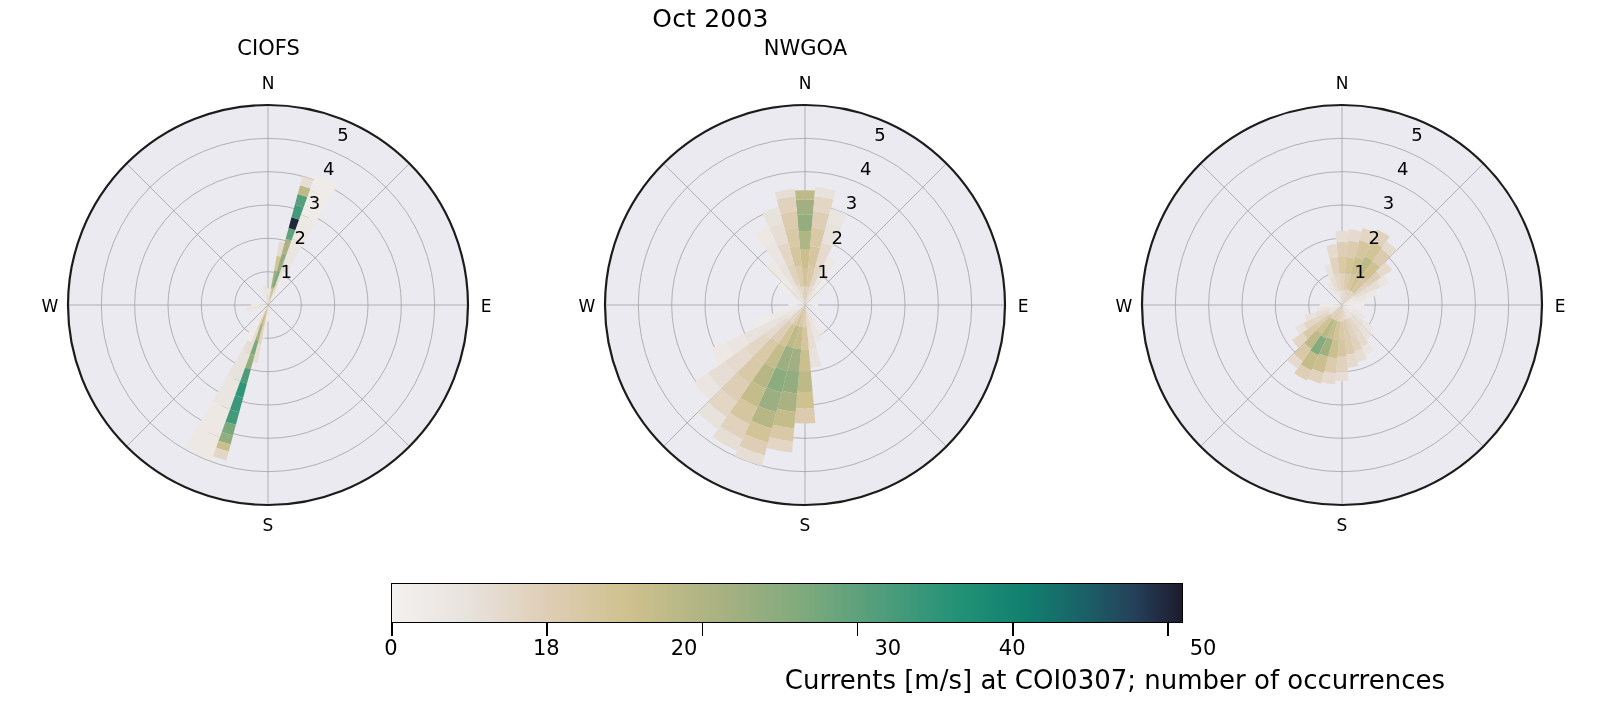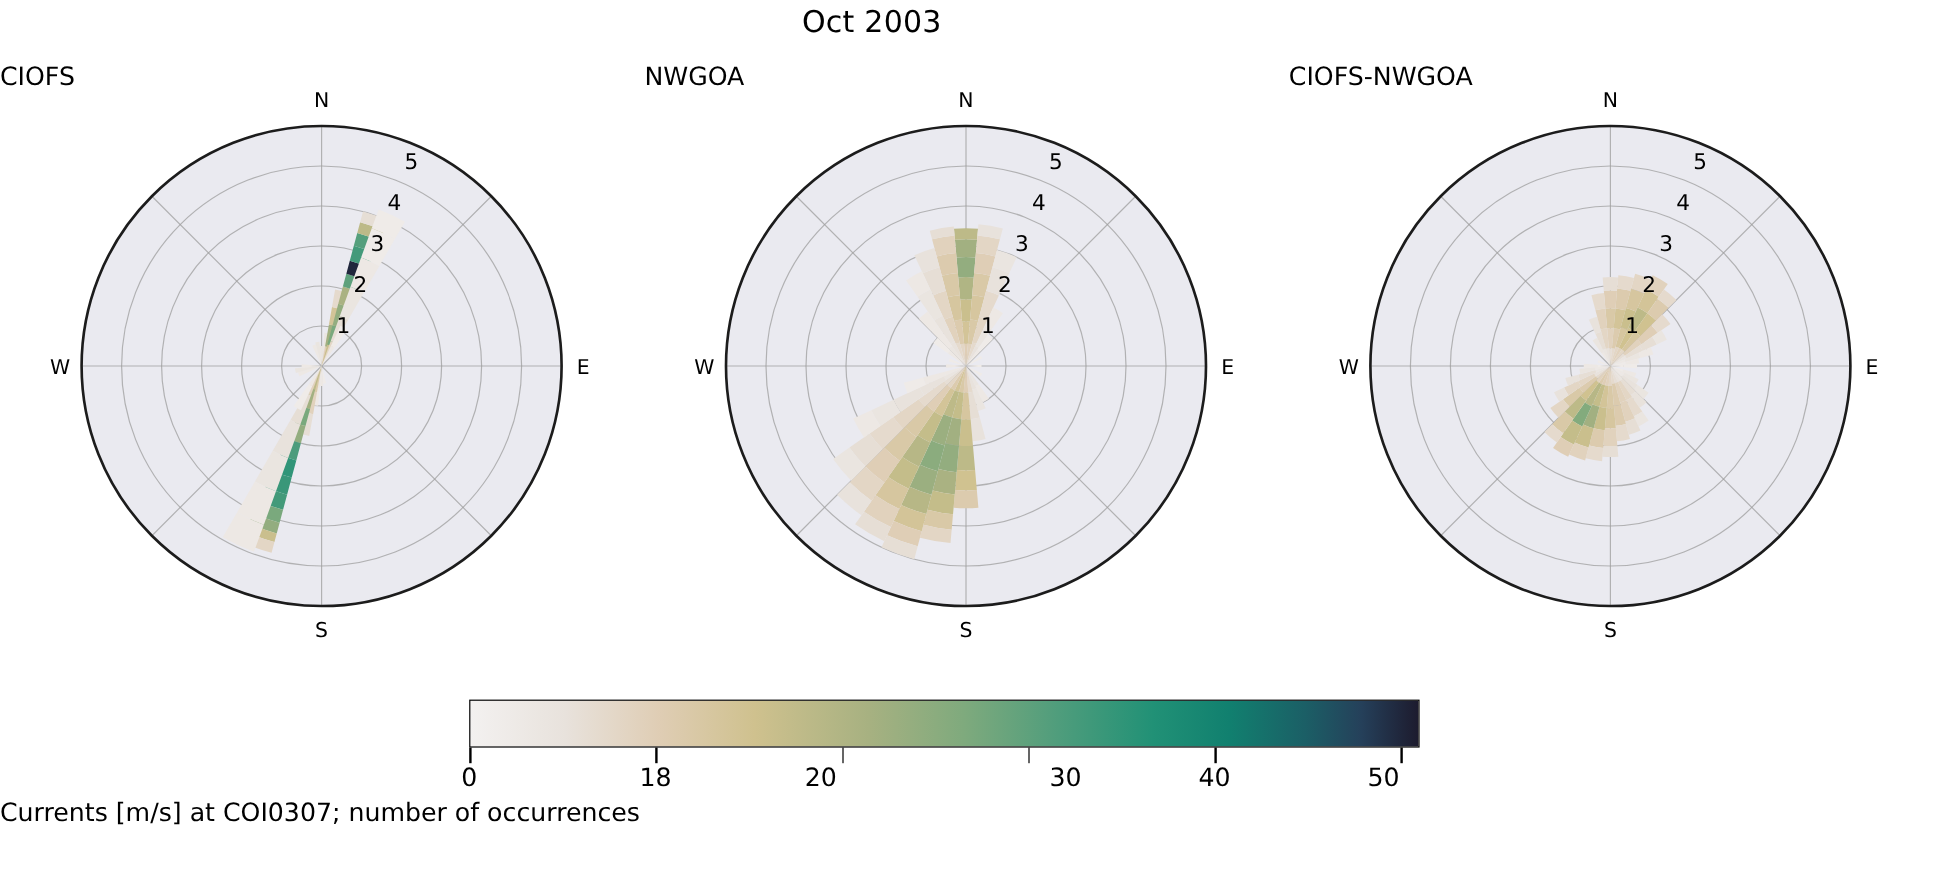--- a/index.html
+++ b/index.html
@@ -1,31 +1,31 @@
 <!DOCTYPE html>
 <html><head>
 <meta charset="utf-8">
 <style>
   html,body{margin:0;padding:0;background:#ffffff;}
   body{width:1611px;height:724px;position:relative;
        font-family:"DejaVu Sans","Liberation Sans",sans-serif;color:#000;}
-  .suptitle{position:absolute;left:16px;top:4px;width:1421px;text-align:center;
+  .suptitle{position:absolute;left:0;top:4px;width:1421px;text-align:center;
             font-size:25px;letter-spacing:.2px;}
   .panel{position:absolute;top:0;width:537px;height:590px;}
-  .panel-title{position:absolute;top:52px;width:100%;text-align:left;font-size:21px;}
+  .panel-title{position:absolute;top:36px;width:100%;text-align:center;font-size:21px;}
   .rose-wrap{position:absolute;left:0;top:60px;width:537px;height:520px;}
   svg{display:block;overflow:visible;}
   .cb-wrap{position:absolute;left:391px;top:583px;width:792px;height:40px;}
   .cb-grad{position:absolute;left:0;top:0;width:792px;height:40px;
            border:1.6px solid #000;box-sizing:border-box;}
   .cb-ticks{position:absolute;left:391px;top:623px;width:792px;height:14px;}
   .cb-ticks i{position:absolute;top:0;width:1.6px;height:13px;background:#000;}
   .cb-tlabels{position:absolute;left:391px;top:636px;width:792px;height:28px;}
   .cb-tlabels span{position:absolute;top:0;transform:translateX(-50%);font-size:21px;}
-  .cb-caption{position:absolute;left:0;top:665px;width:1445px;text-align:left;font-size:21px;}
+  .cb-caption{position:absolute;left:0;top:665px;width:1445px;text-align:right;font-size:26px;}
   .axlab{font-size:17px;fill:#000;}
   .rtick{font-size:18px;fill:#000;}
 </style>
 </head>
 <body>
 
 <div class="suptitle">Oct 2003</div>
 
 <div class="panel" id="panel0" style="left:0px;">
   <div class="panel-title">CIOFS</div>
@@ -263,21 +263,20 @@
         <text x="286.1734604579663" y="217.78223953661902" text-anchor="middle" class="rtick">1</text>
         <text x="300.34692091593257" y="183.56447907323803" text-anchor="middle" class="rtick">2</text>
         <text x="314.5203813738989" y="149.34671860985702" text-anchor="middle" class="rtick">3</text>
         <text x="328.69384183186514" y="115.12895814647604" text-anchor="middle" class="rtick">4</text>
         <text x="342.86730228983146" y="80.91119768309508" text-anchor="middle" class="rtick">5</text>
       </svg>
     </div>
 </div>
 
 <div class="panel" id="panel2" style="left:1074px;">
-  <div class="panel-title">CIOFS-NWGOA</div>
   <div class="rose-wrap">
       <svg width="537" height="520" viewBox="0 0 537 520">
         <circle cx="268" cy="245" r="200" fill="#eaeaf0"></circle>
         <g>
           <circle cx="268" cy="245" r="33.33333333333333" fill="none" stroke="#9e9e9e" stroke-width="1" opacity="0.75"></circle>
           <circle cx="268" cy="245" r="66.66666666666666" fill="none" stroke="#9e9e9e" stroke-width="1" opacity="0.75"></circle>
           <circle cx="268" cy="245" r="100" fill="none" stroke="#9e9e9e" stroke-width="1" opacity="0.75"></circle>
           <circle cx="268" cy="245" r="133.33333333333331" fill="none" stroke="#9e9e9e" stroke-width="1" opacity="0.75"></circle>
           <circle cx="268" cy="245" r="166.66666666666666" fill="none" stroke="#9e9e9e" stroke-width="1" opacity="0.75"></circle>
         </g>
@@ -429,15 +428,15 @@
     <i style="left: 465.882px;"></i>
     <i style="left: 621.176px;"></i>
     <i style="left: 776.471px;"></i>
   </div>
 <div class="cb-tlabels" id="cbtlabels">
     <span style="left: 0px;">0</span>
     <span style="left: 155.294px;">18</span>
     <span style="left: 293px;">20</span>
     <span style="left: 465.882px; margin-left: 31px;">30</span>
     <span style="left: 621.176px;">40</span>
-    <span style="left: 762px;">50</span>
+    <span style="left: 812px;">50</span>
   </div>
 <div class="cb-caption">Currents [m/s] at COI0307; number of occurrences</div>
 
 </body></html>

